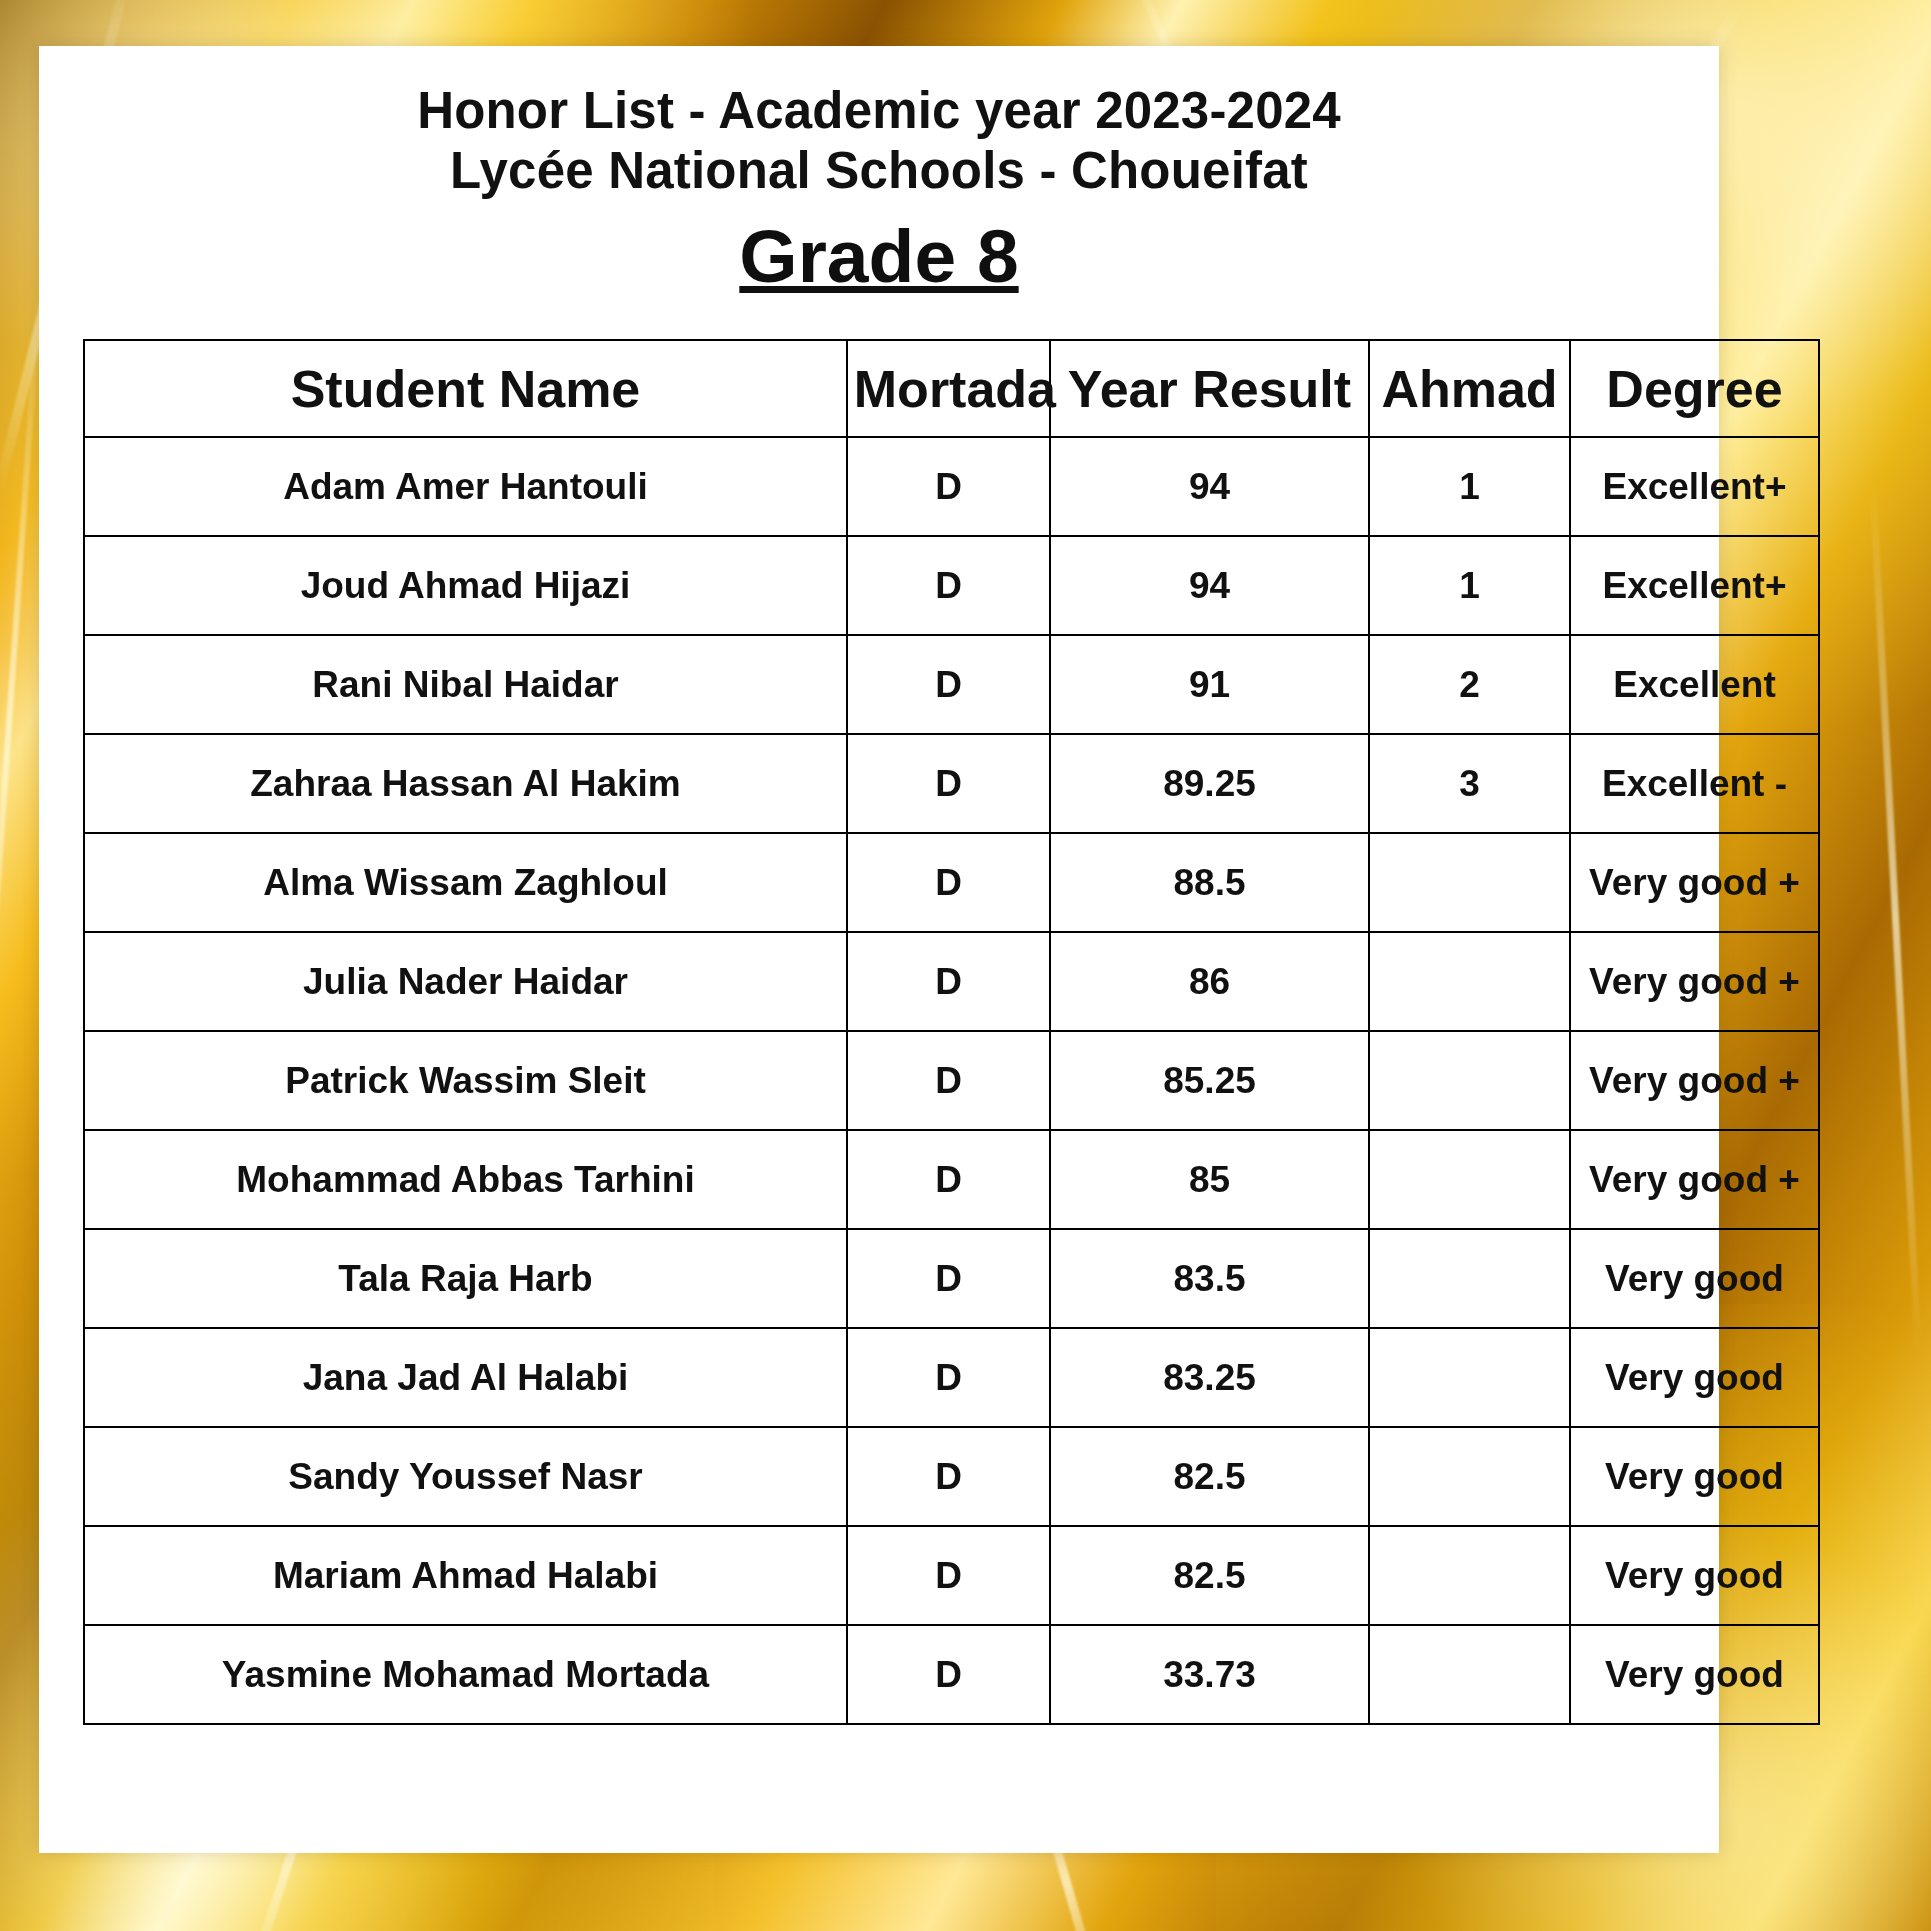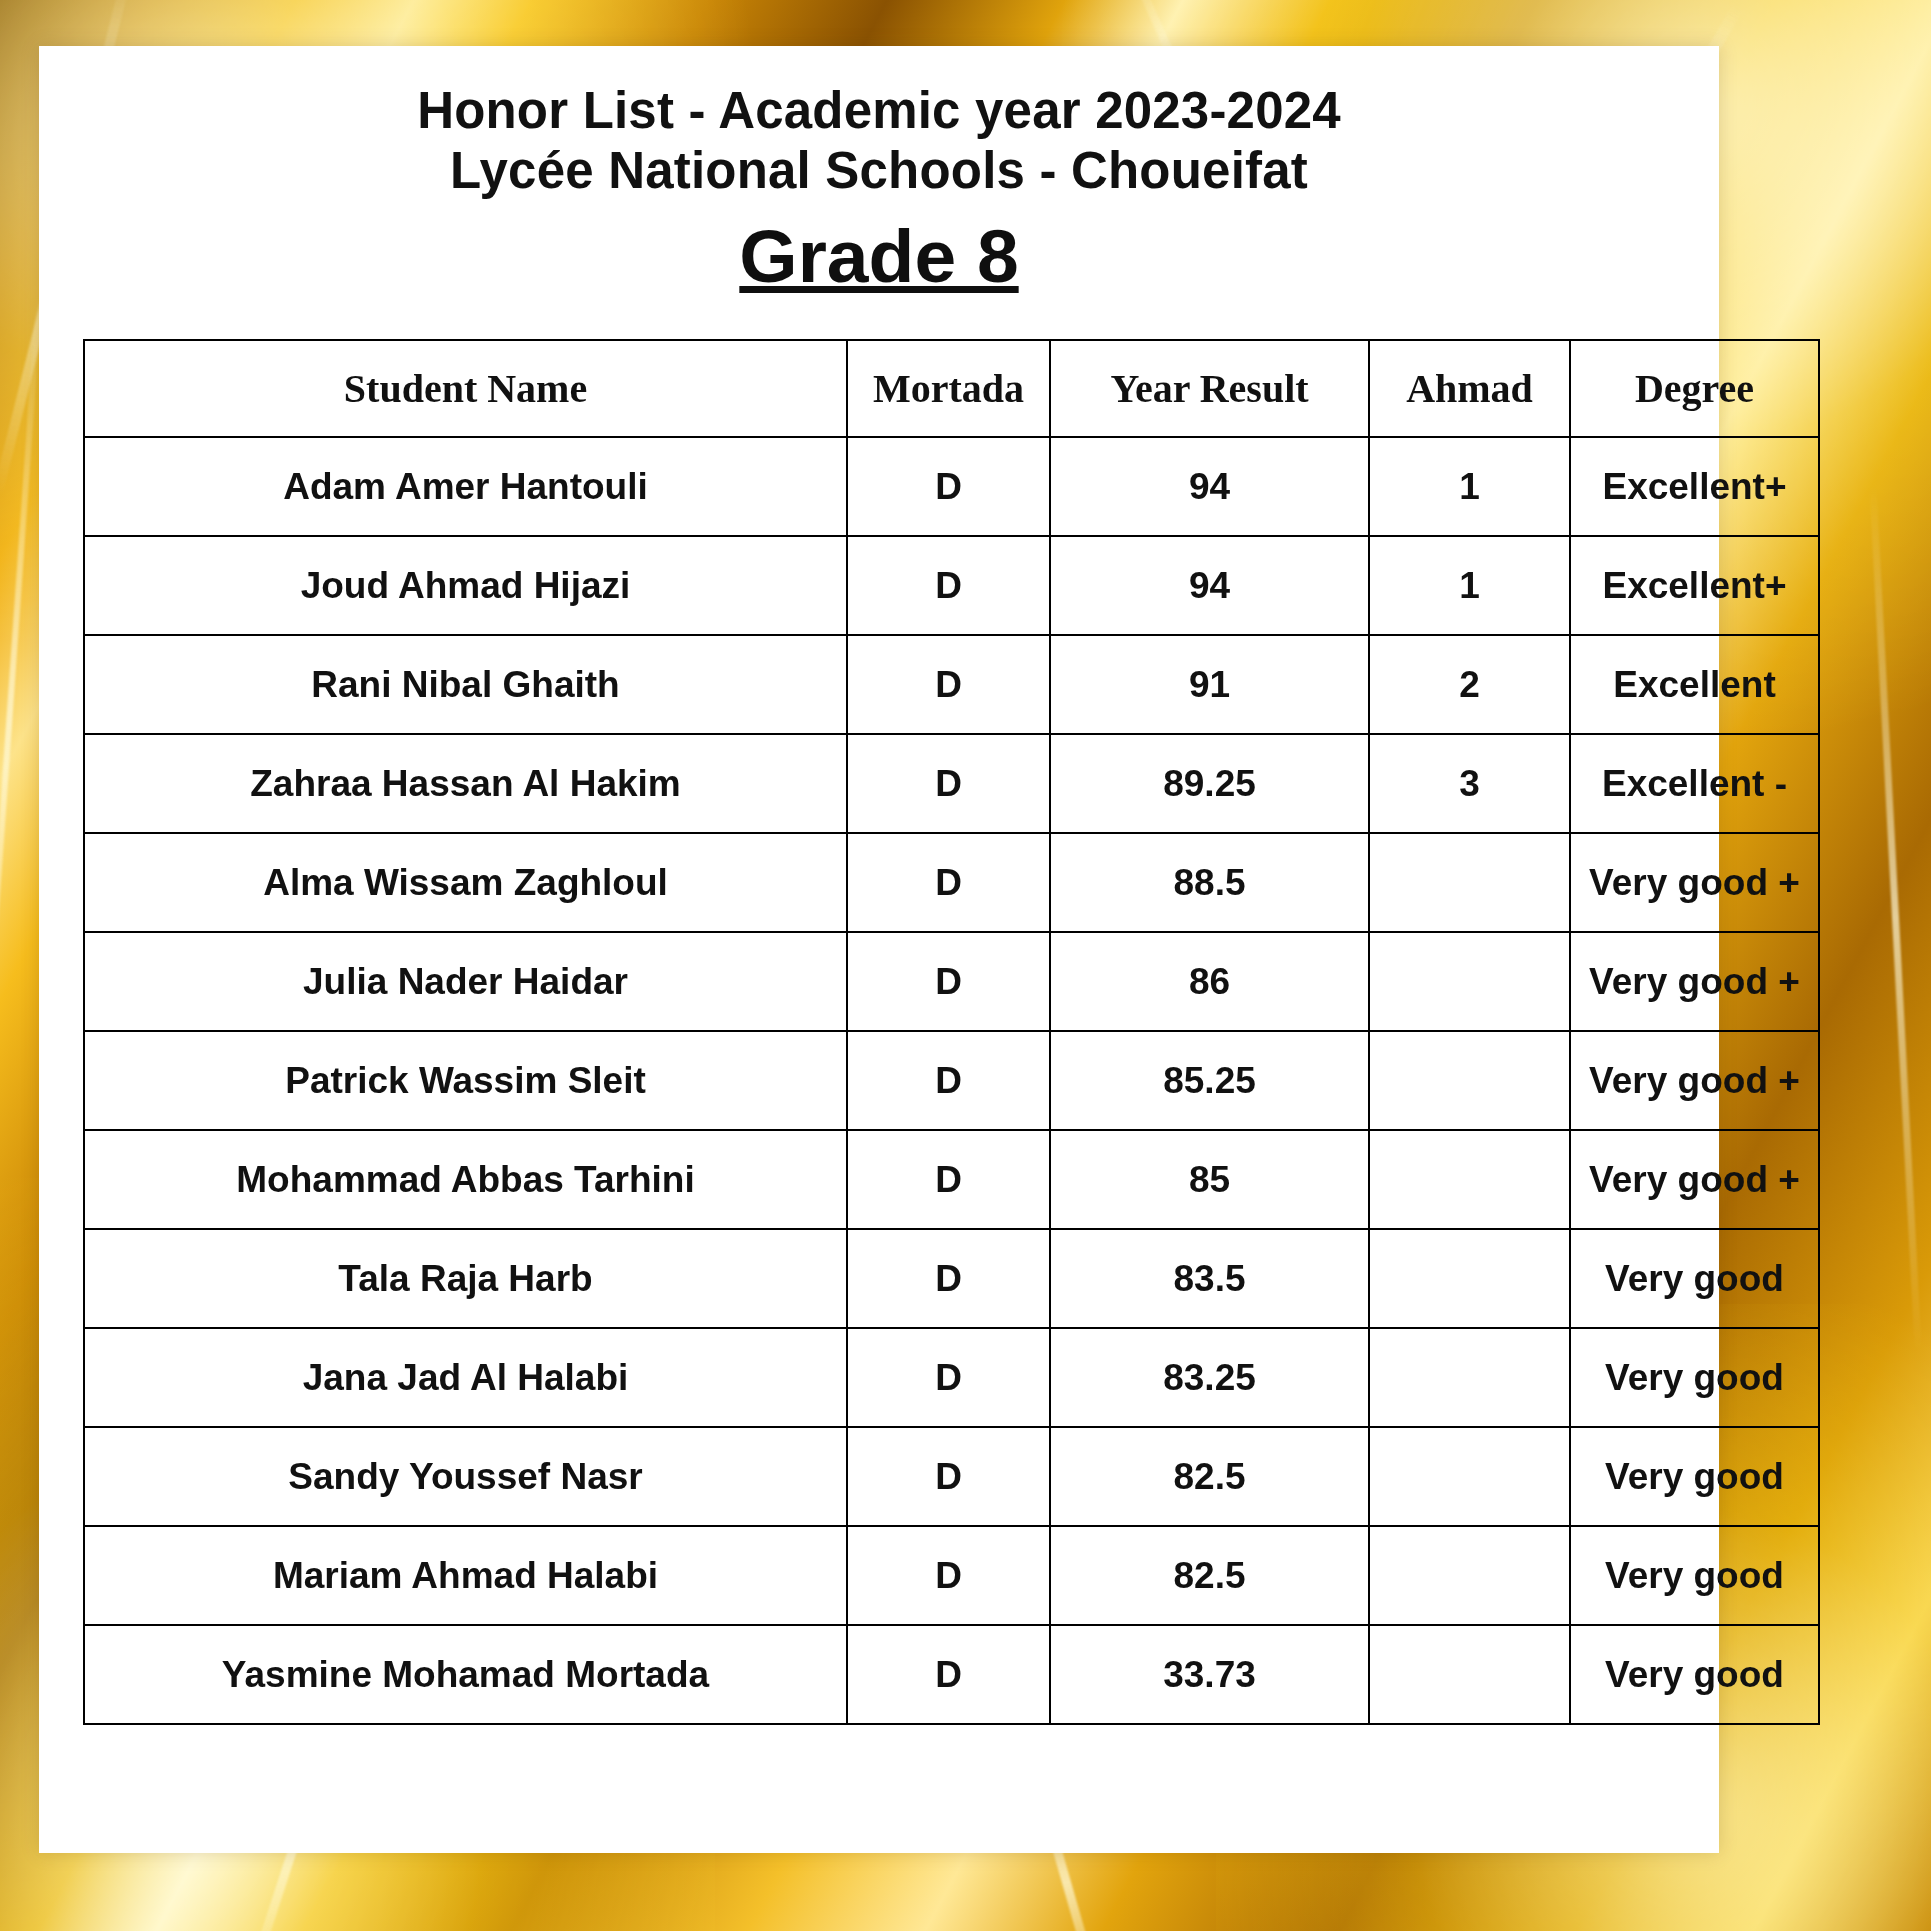--- a/index.html
+++ b/index.html
@@ -117,24 +117,23 @@
     table-layout: fixed;
   }
   table.honor th, table.honor td {
     border: 2.9px solid #000000;
     text-align: center;
     vertical-align: middle;
     font-weight: bold;
     color: #111111;
   }
   table.honor th {
-    font-size: 40px;
+    font-size: 52px;
     height: 95px;
     padding: 0 5.8px;
-    font-family: Liberation Serif, serif;
   }
   table.honor td {
     font-size: 37px;
     height: 97px;
     padding: 0 5.8px;
   }
   col.c-name    { width: 763px; }
   col.c-section { width: 203px; }
   col.c-result  { width: 319px; }
   col.c-rank    { width: 201px; }
@@ -191,21 +190,21 @@
               <td>Excellent+</td>
             </tr>
             <tr>
               <td>Joud  Ahmad Hijazi</td>
               <td>D</td>
               <td>94</td>
               <td>1</td>
               <td>Excellent+</td>
             </tr>
             <tr>
-              <td>Rani Nibal Ghaith</td>
+              <td>Rani Nibal Haidar</td>
               <td>D</td>
               <td>91</td>
               <td>2</td>
               <td>Excellent</td>
             </tr>
             <tr>
               <td>Zahraa Hassan Al Hakim</td>
               <td>D</td>
               <td>89.25</td>
               <td>3</td>

